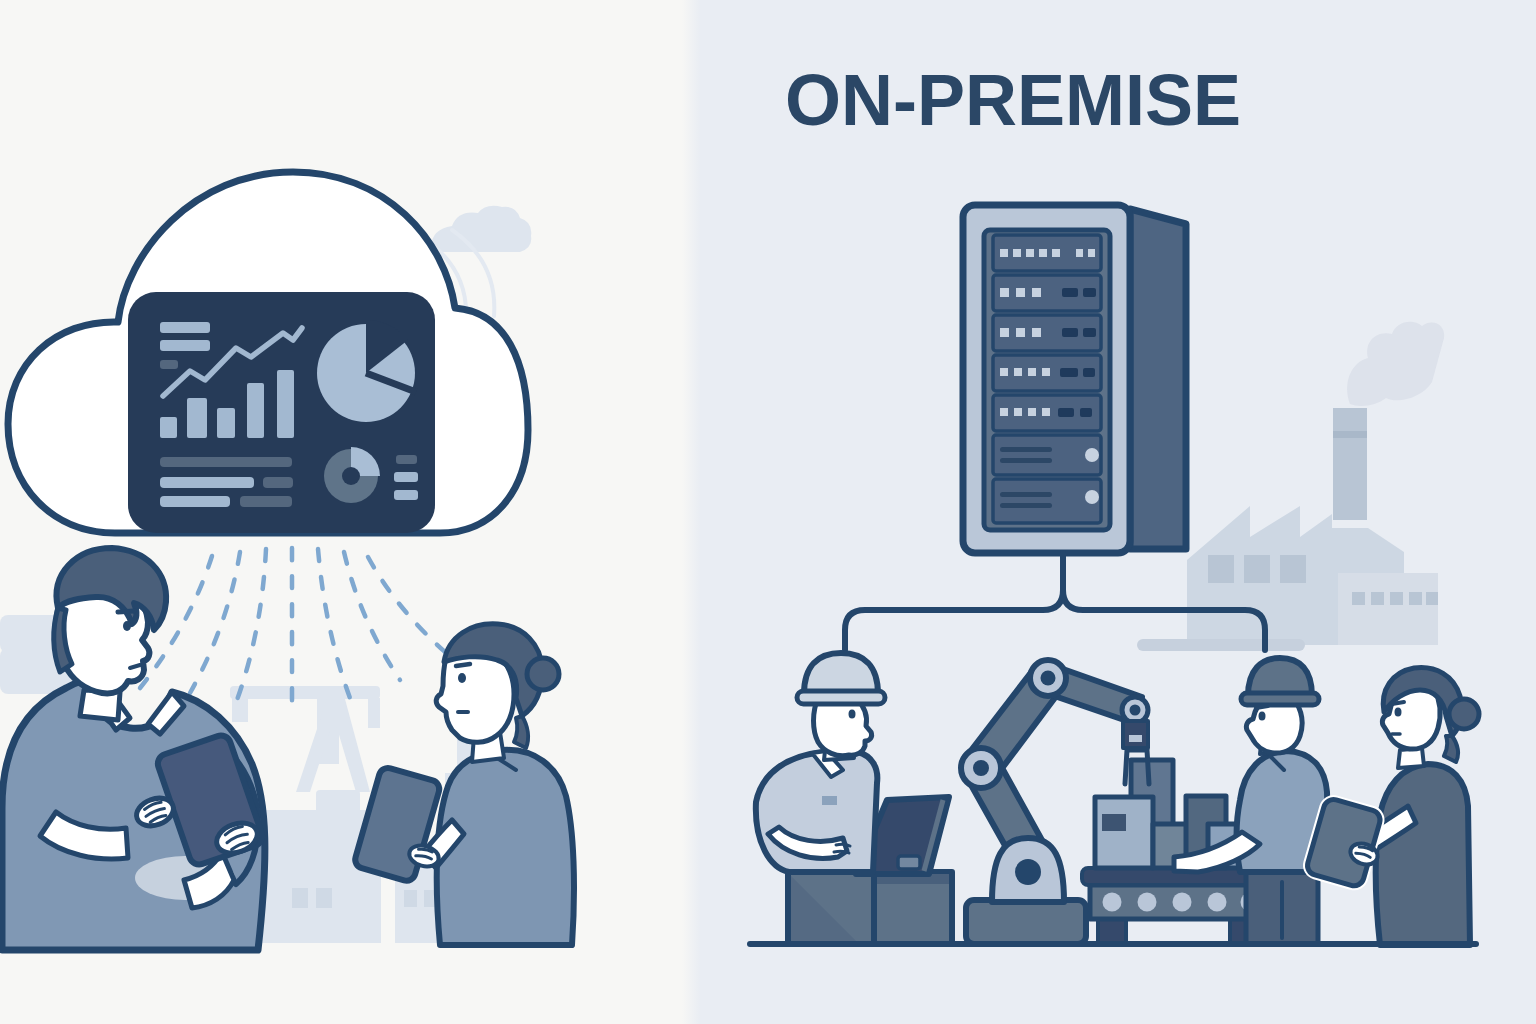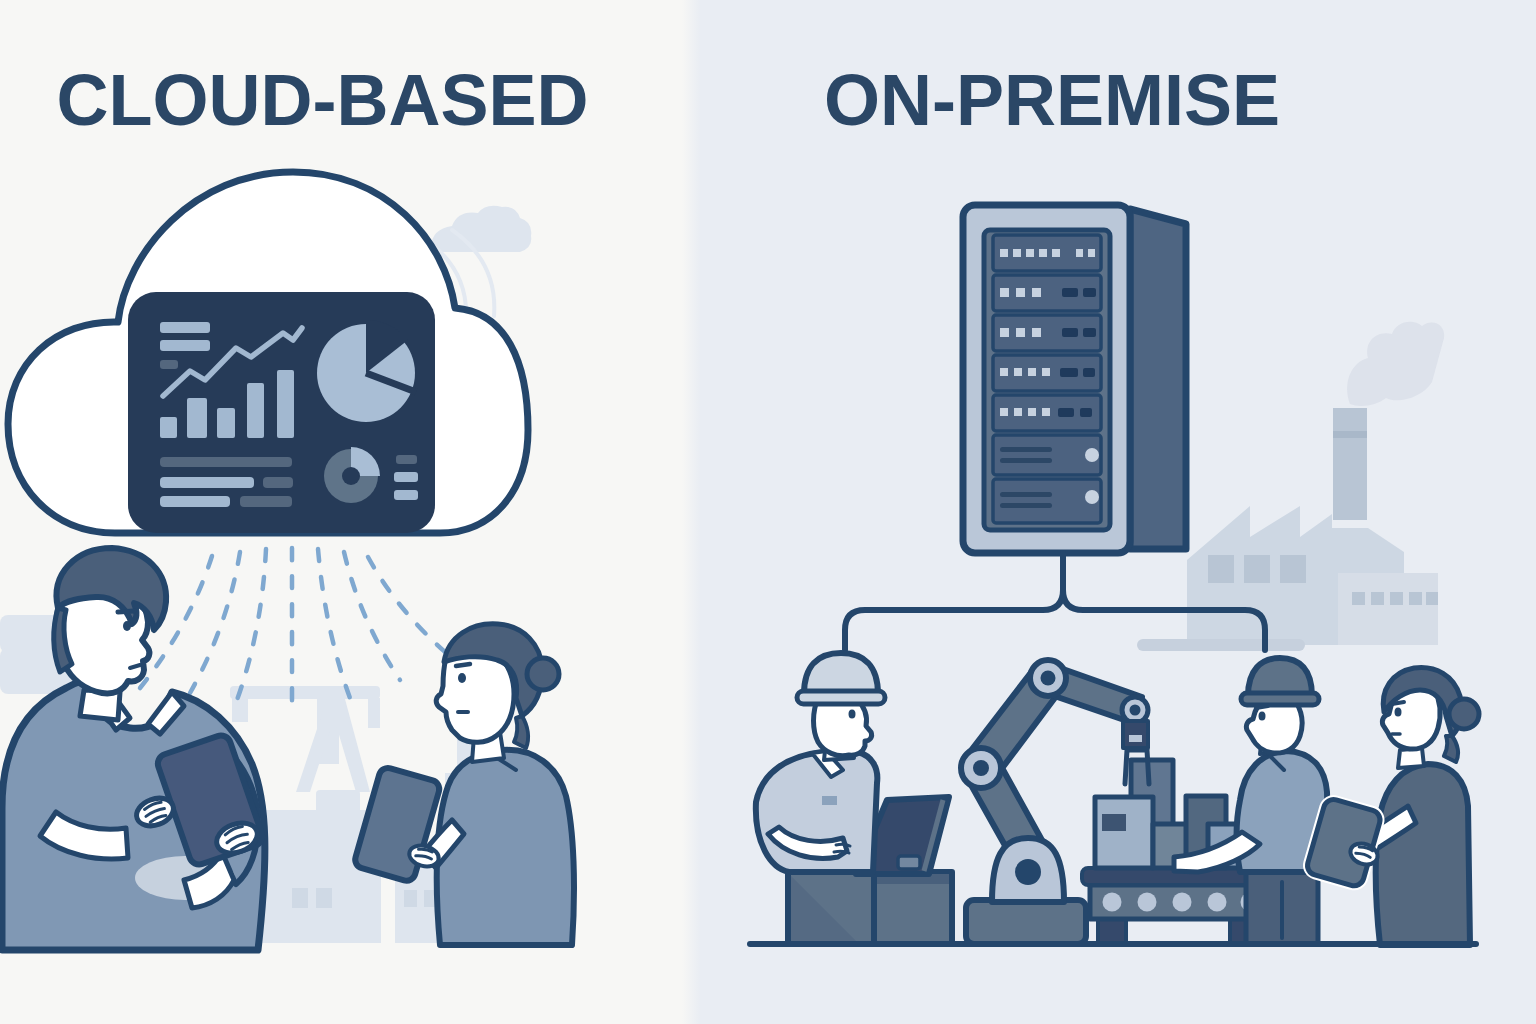--- a/index.html
+++ b/index.html
@@ -16,37 +16,36 @@
     --box-light:#9fb2c8; --box-mid:#607691; --box-mid2:#708599; --box-dark:#526880; --box-patch:#3d5472;
     --shade-light:#c6d1de;
   }
   html,body{margin:0;padding:0;}
   body{width:1536px;height:1024px;overflow:hidden;font-family:"Liberation Sans",sans-serif;}
   .stage{position:relative;width:1536px;height:1024px;
     background:linear-gradient(90deg,var(--bg-left) 0%,var(--bg-left) 44.4%,var(--bg-right) 45.6%,var(--bg-right) 100%);}
   .title{position:absolute;top:64px;font-weight:700;font-size:72px;line-height:1;
     color:var(--title);text-align:center;letter-spacing:0px;}
   .title-left{left:0;width:645px;}
-  .title-right{left:707px;width:690px;}
+  .title-right{left:668px;width:690px;}
   svg.scene{position:absolute;left:0;top:0;}
   
   .k7{stroke:var(--ink);stroke-width:7;stroke-linejoin:round;stroke-linecap:round;}
   .k6{stroke:var(--ink);stroke-width:6;stroke-linejoin:round;stroke-linecap:round;}
   .k5{stroke:var(--ink);stroke-width:5;stroke-linejoin:round;stroke-linecap:round;}
   .k4{stroke:var(--ink);stroke-width:4;stroke-linejoin:round;stroke-linecap:round;}
   .k3{stroke:var(--ink);stroke-width:3.5;stroke-linejoin:round;stroke-linecap:round;}
   .nf{fill:none;}
   .dashl{stroke:var(--dash-blue);stroke-width:4.5;fill:none;stroke-linecap:round;stroke-dasharray:12 16;}
 </style>
 </head>
 <body>
 
 <div class="stage">
 
-  <div class="title title-left">CLOUD-BASED</div>
   <div class="title title-right">ON-PREMISE</div>
 
   <svg class="scene" width="1536" height="1024" viewBox="0 0 1536 1024">
 
     <g>
 
       <g fill="var(--silhouette)">
         <rect x="0" y="615" width="60" height="38" rx="8"></rect>
         <rect x="0" y="648" width="92" height="46" rx="8"></rect>
         <rect x="230" y="686" width="150" height="13" rx="4"></rect>

